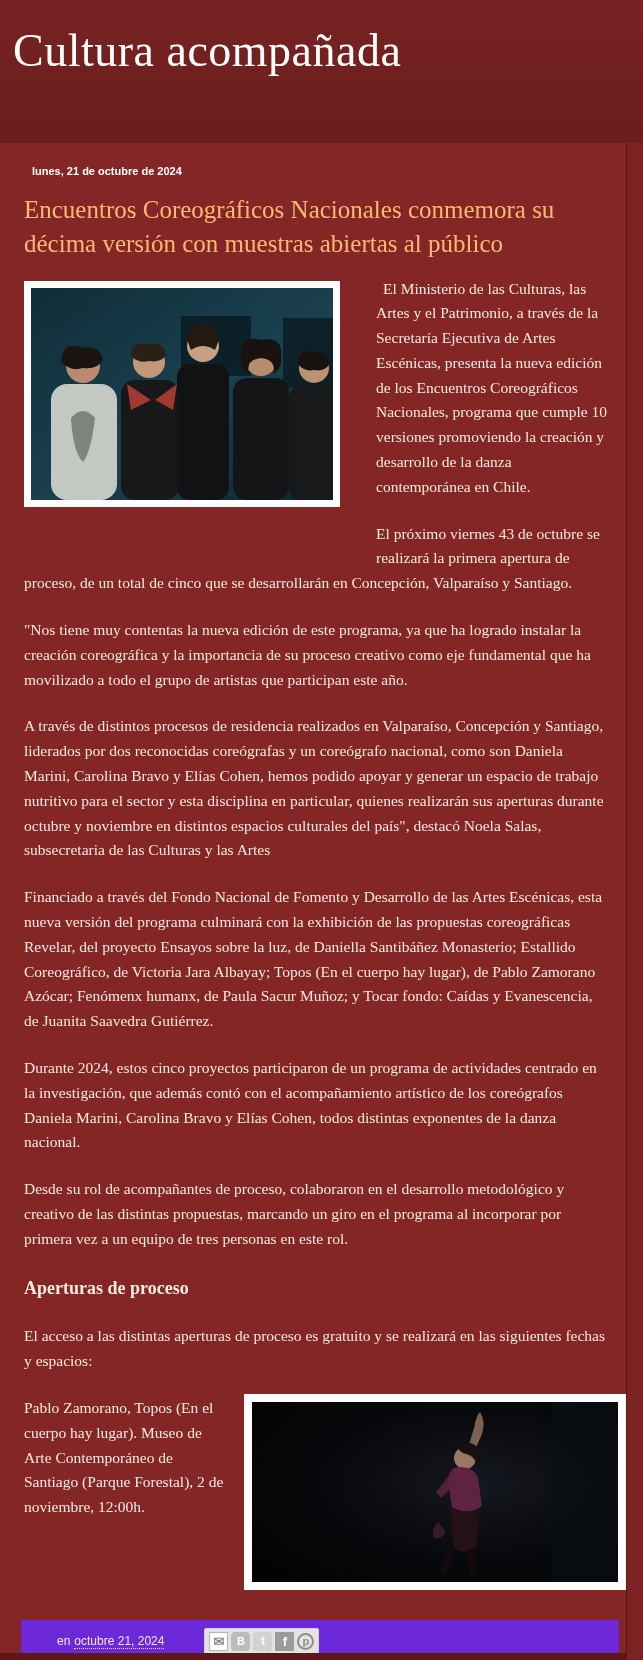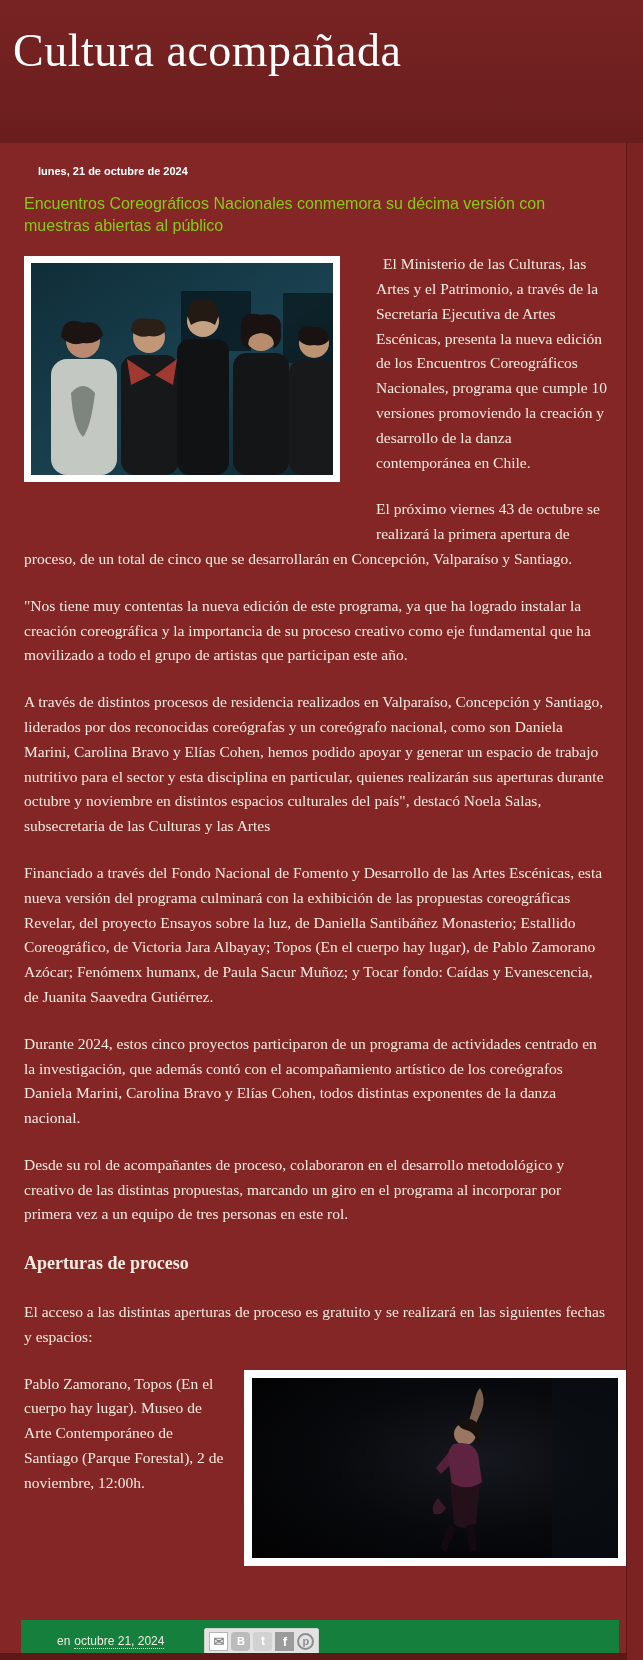--- a/index.html
+++ b/index.html
@@ -35,29 +35,29 @@
     background:#842626;
     border-right:1px solid #5c1717;
     box-sizing:border-box;
     padding:20px 16px 0 24px;
   }
   .date-header {
     font-family:"Liberation Sans", sans-serif;
     font-weight:bold;
     font-size:11px;
     color:#ffffff;
-    margin:2px 0 16px 14px;
+    margin:2px 0 16px 8px;
   }
   .post-title {
     margin:0 0 16px 0;
-    font-family:Liberation Sans, sans-serif;
+    font-family:Liberation Serif, serif;
     font-weight:400;
-    font-size:16px;
+    font-size:25px;
     line-height:1.35;
-    color:#84cc16;
+    color:#fdba74;
     max-width:545px;
     cursor:pointer;
   }
   .post-body {
     font-size:15.5px;
     line-height:1.6;
     color:#f2ebdf;
   }
   .post-body p { margin:0 0 22px 0; }
   .indent-first { text-indent:7px; }
@@ -85,21 +85,21 @@
     margin:-2px -16px 12px 16px;
   }
   .photo-frame svg { display:block; }
   
   .post-footer {
     position:absolute;
     left:21px;
     width:598px;
     top:1477px;
     height:33px;
-    background:#15803d;
+    background:#6d28d9;
     box-sizing:border-box;
     padding:9px 0 0 36px;
     display:flex;
     align-items:center;
     font-family:"Liberation Sans", sans-serif;
     font-size:12px;
     color:#f0e9e0;
   }
   .posted-by { white-space:nowrap; }
   .post-date-link {

